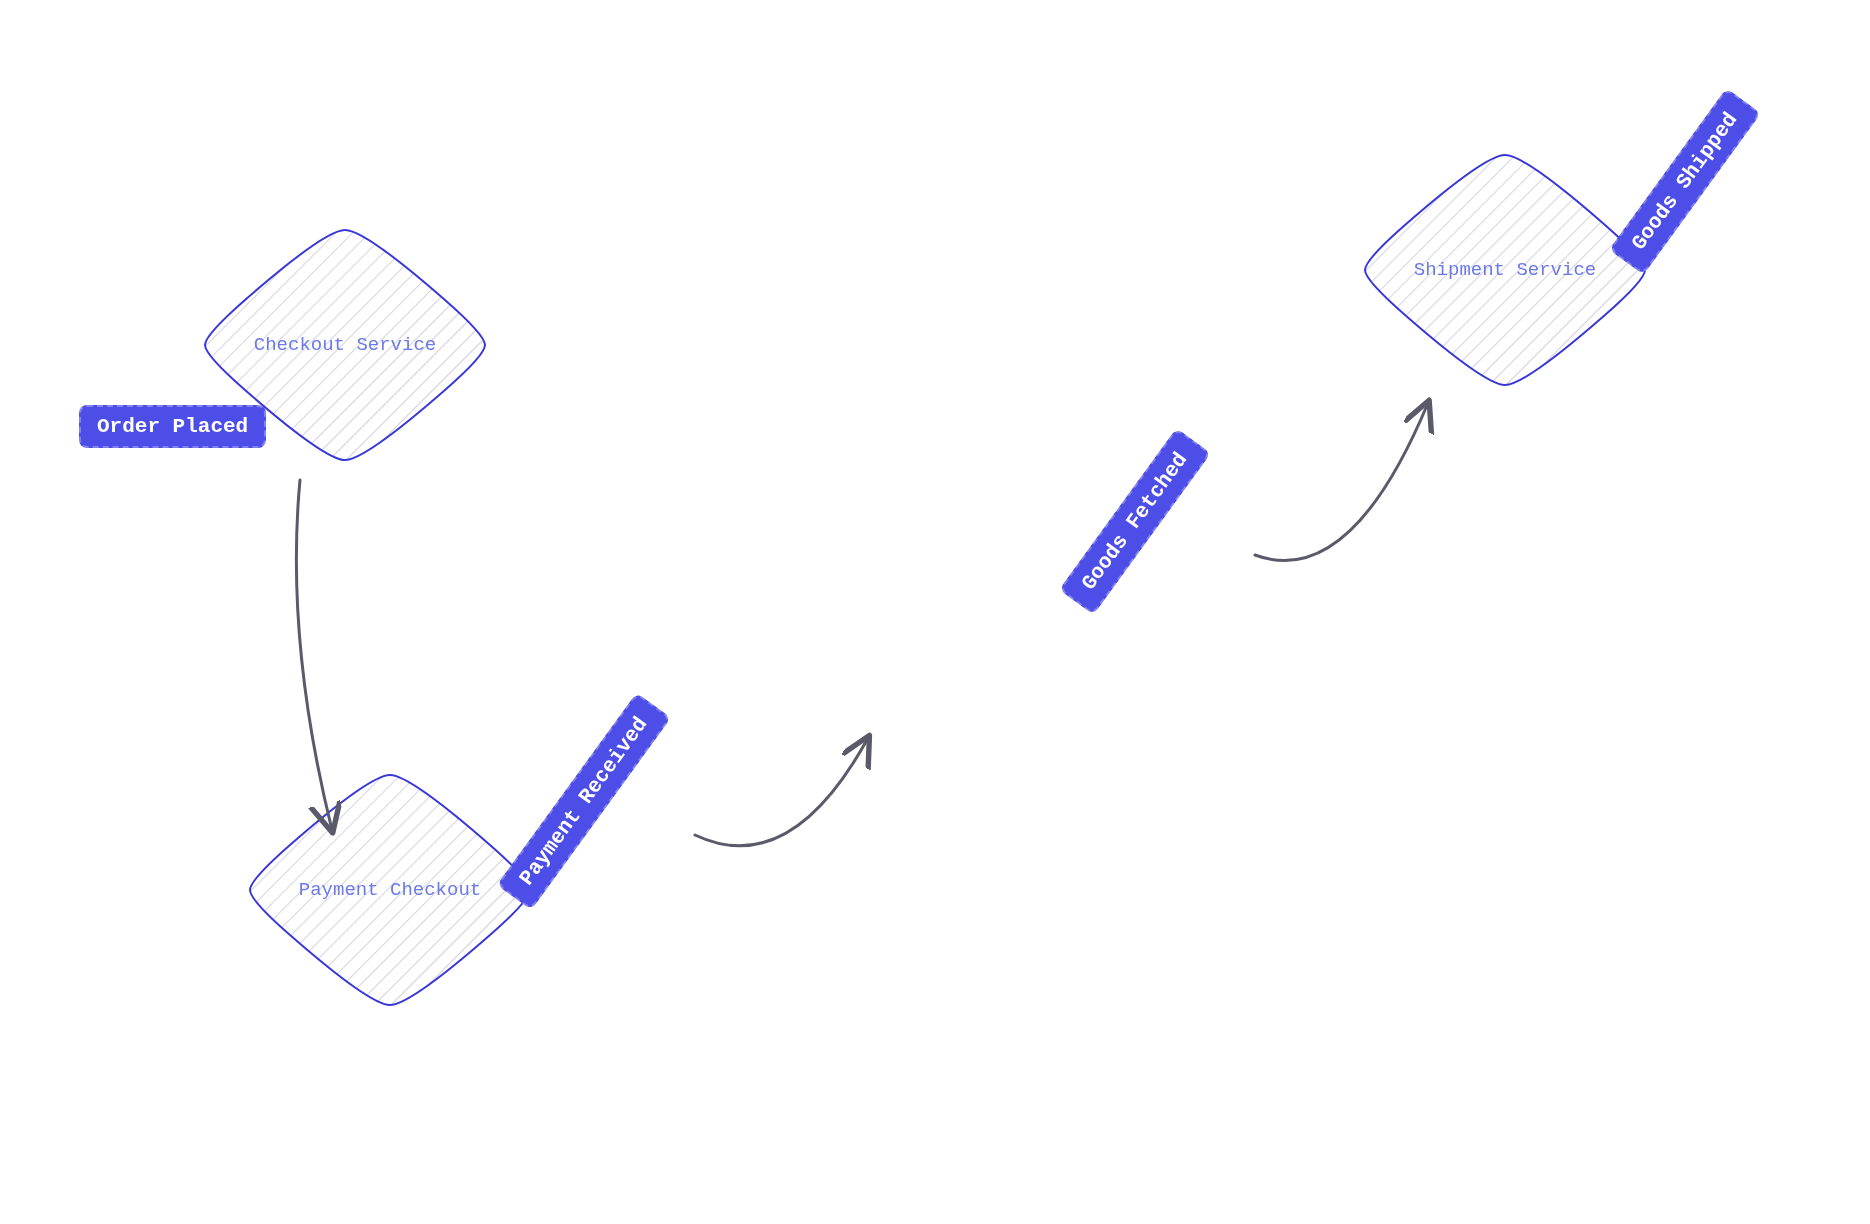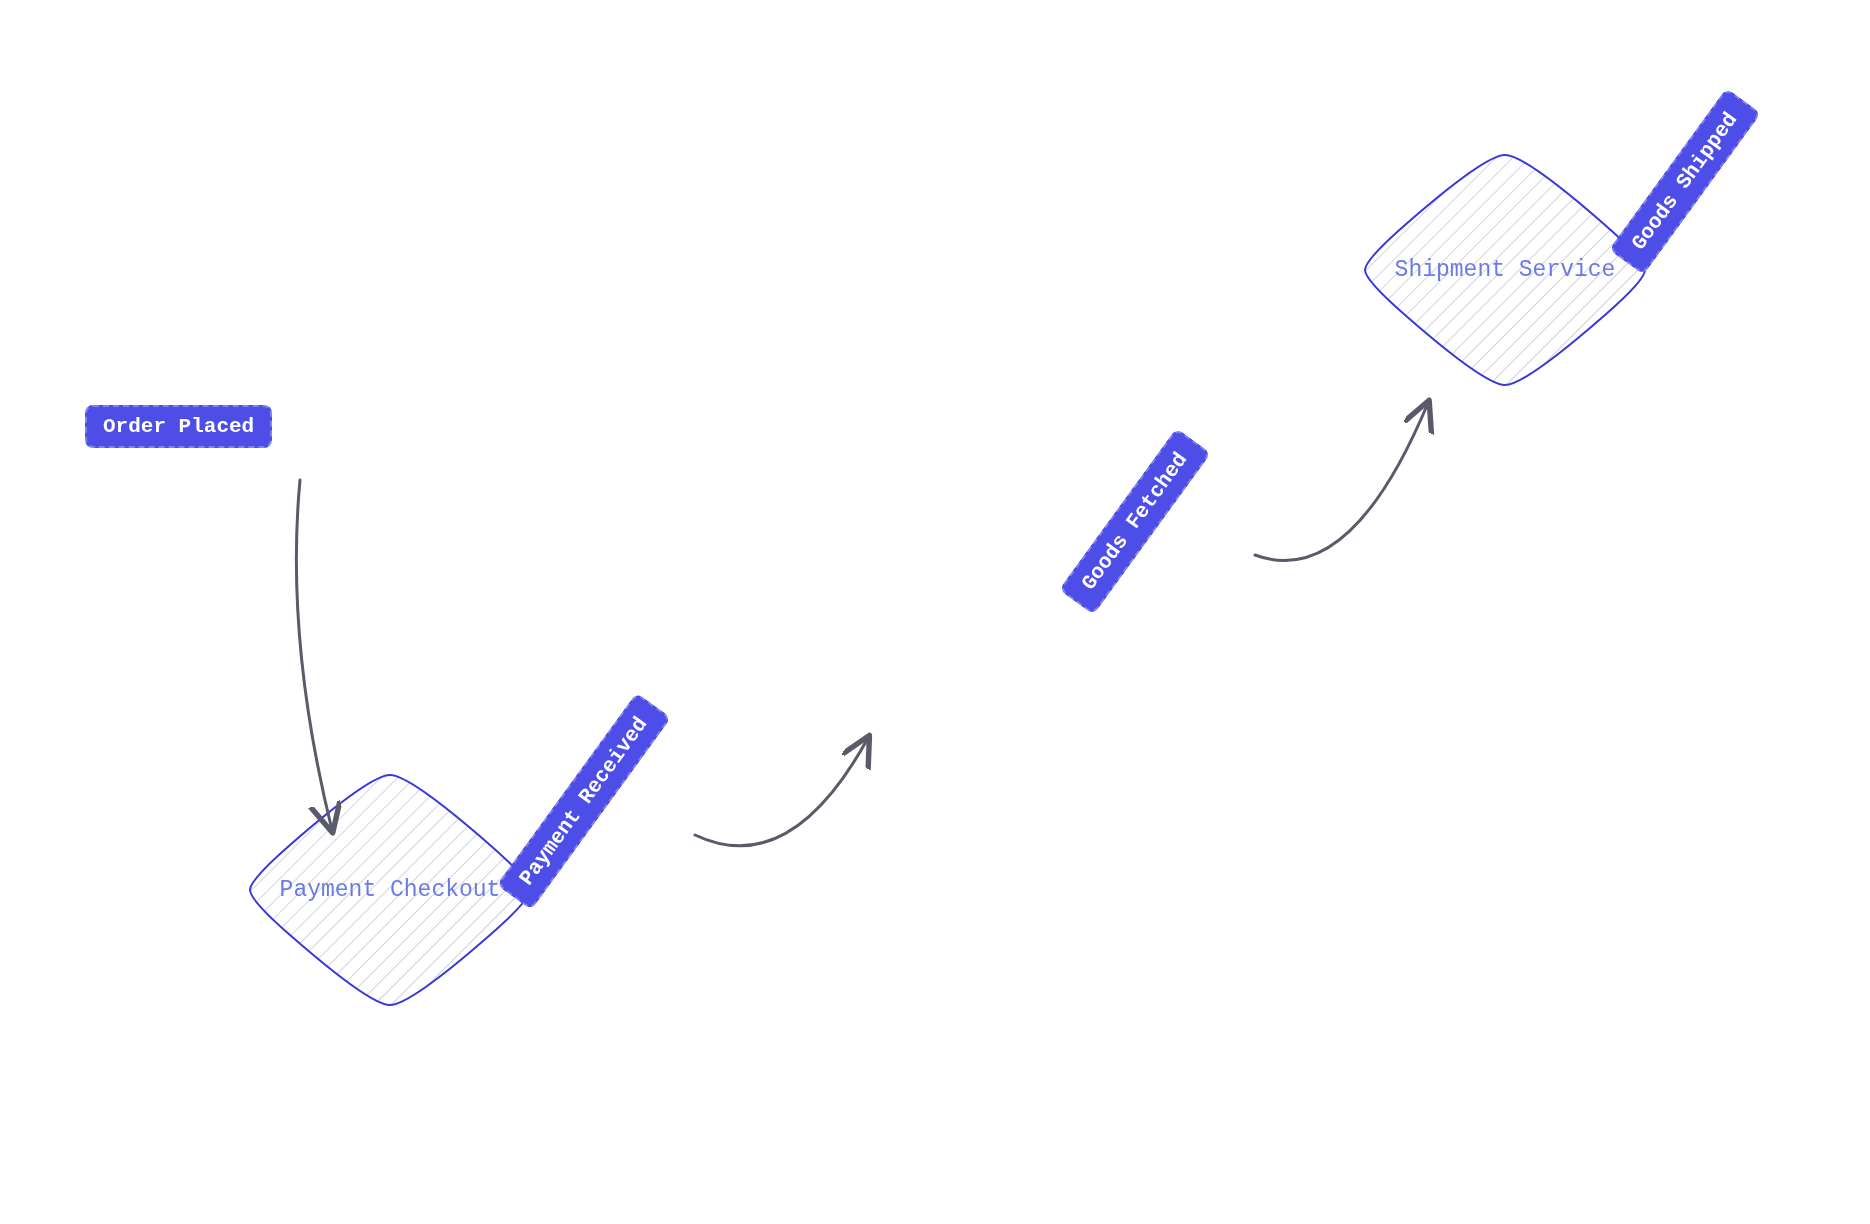--- a/index.html
+++ b/index.html
@@ -30,21 +30,21 @@
     }
     .service-shape {
       position: absolute;
       width: 300px;
       height: 250px;
     }
     .service-label {
       position: relative;
       z-index: 2;
       color: #6B7AE8;
-      font-size: 23px;
+      font-size: 19px;
       font-weight: 500;
       font-family: 'Courier New', Courier, monospace;
       text-align: right;
     }
     .event-badge {
       position: absolute;
       background: #4D4DE8;
       color: #ffffff;
       font-size: 21px;
       font-weight: 600;
@@ -66,37 +66,43 @@
 <div class="diagram-container">
 
   <svg width="0" height="0" style="position:absolute">
     <defs>
       <pattern id="diagonalHatch" patternUnits="userSpaceOnUse" width="12" height="12" patternTransform="rotate(45)">
         <line x1="0" y1="0" x2="0" y2="12" stroke="#C5C5D5" stroke-width="1.5"></line>
       </pattern>
     </defs>
   </svg>
 
+  <div class="service-node" style="left:195px; top:220px;">
+    <svg class="service-shape" viewBox="0 0 300 250">
+      <path d="M 150 10 Q 170 10, 250 80 Q 290 115, 290 125 Q 290 135, 250 170 Q 170 240, 150 240 Q 130 240, 50 170 Q 10 135, 10 125 Q 10 115, 50 80 Q 130 10, 150 10 Z" fill="url(#diagonalHatch)" stroke="#3838D8" stroke-width="2"></path>
+    </svg>
+    <span class="service-label">Checkout Service</span>
+  </div>
 
   <div class="service-node" style="left:240px; top:765px;">
     <svg class="service-shape" viewBox="0 0 300 250">
       <path d="M 150 10 Q 170 10, 250 80 Q 290 115, 290 125 Q 290 135, 250 170 Q 170 240, 150 240 Q 130 240, 50 170 Q 10 135, 10 125 Q 10 115, 50 80 Q 130 10, 150 10 Z" fill="url(#diagonalHatch)" stroke="#3838D8" stroke-width="2"></path>
     </svg>
     <span class="service-label">Payment Checkout</span>
   </div>
 
 
   <div class="service-node" style="left:1355px; top:145px;">
     <svg class="service-shape" viewBox="0 0 300 250">
       <path d="M 150 10 Q 170 10, 250 80 Q 290 115, 290 125 Q 290 135, 250 170 Q 170 240, 150 240 Q 130 240, 50 170 Q 10 135, 10 125 Q 10 115, 50 80 Q 130 10, 150 10 Z" fill="url(#diagonalHatch)" stroke="#3838D8" stroke-width="2"></path>
     </svg>
     <span class="service-label">Shipment Service</span>
   </div>
 
-  <div class="event-badge" style="left:85px; top:405px; transform: rotate(0deg); font-family: Liberation Mono, monospace;">
+  <div class="event-badge" style="left:79px; top:405px; transform: rotate(0deg); font-family: Liberation Mono, monospace;">
     <span>Order Placed</span>
   </div>
 
   <div class="event-badge" style="left:465px; top:780px; transform: rotate(-54deg); transform-origin: center center;">
     <span>Payment Received</span>
   </div>
 
   <div class="event-badge" style="left:1035px; top:500px; transform: rotate(-54deg); transform-origin: center center;">
     <span>Goods Fetched</span>
   </div>

